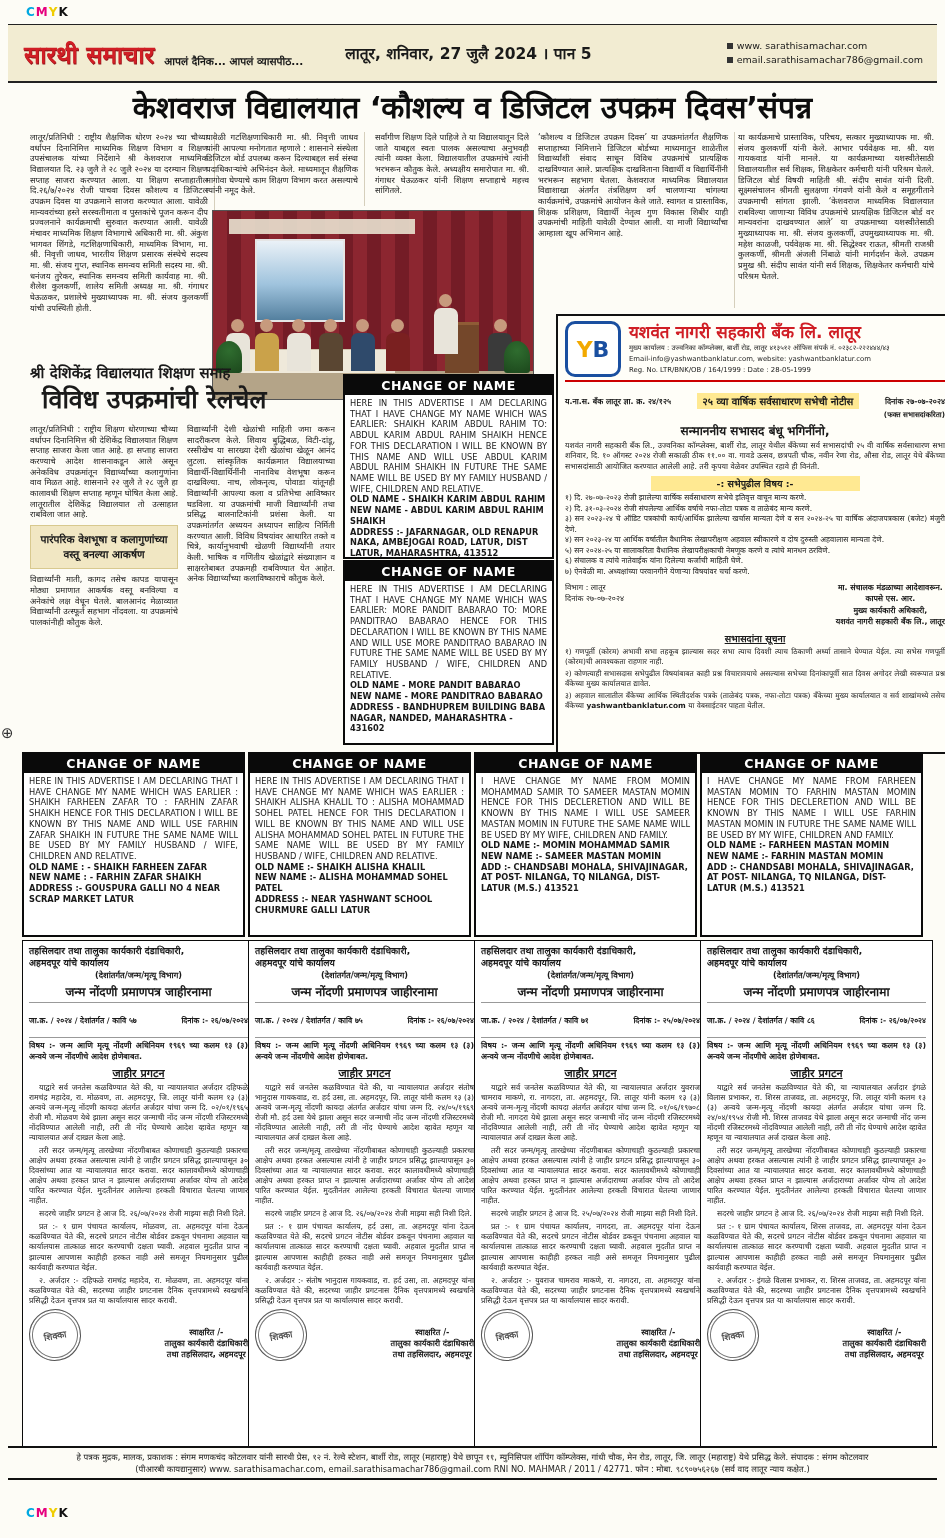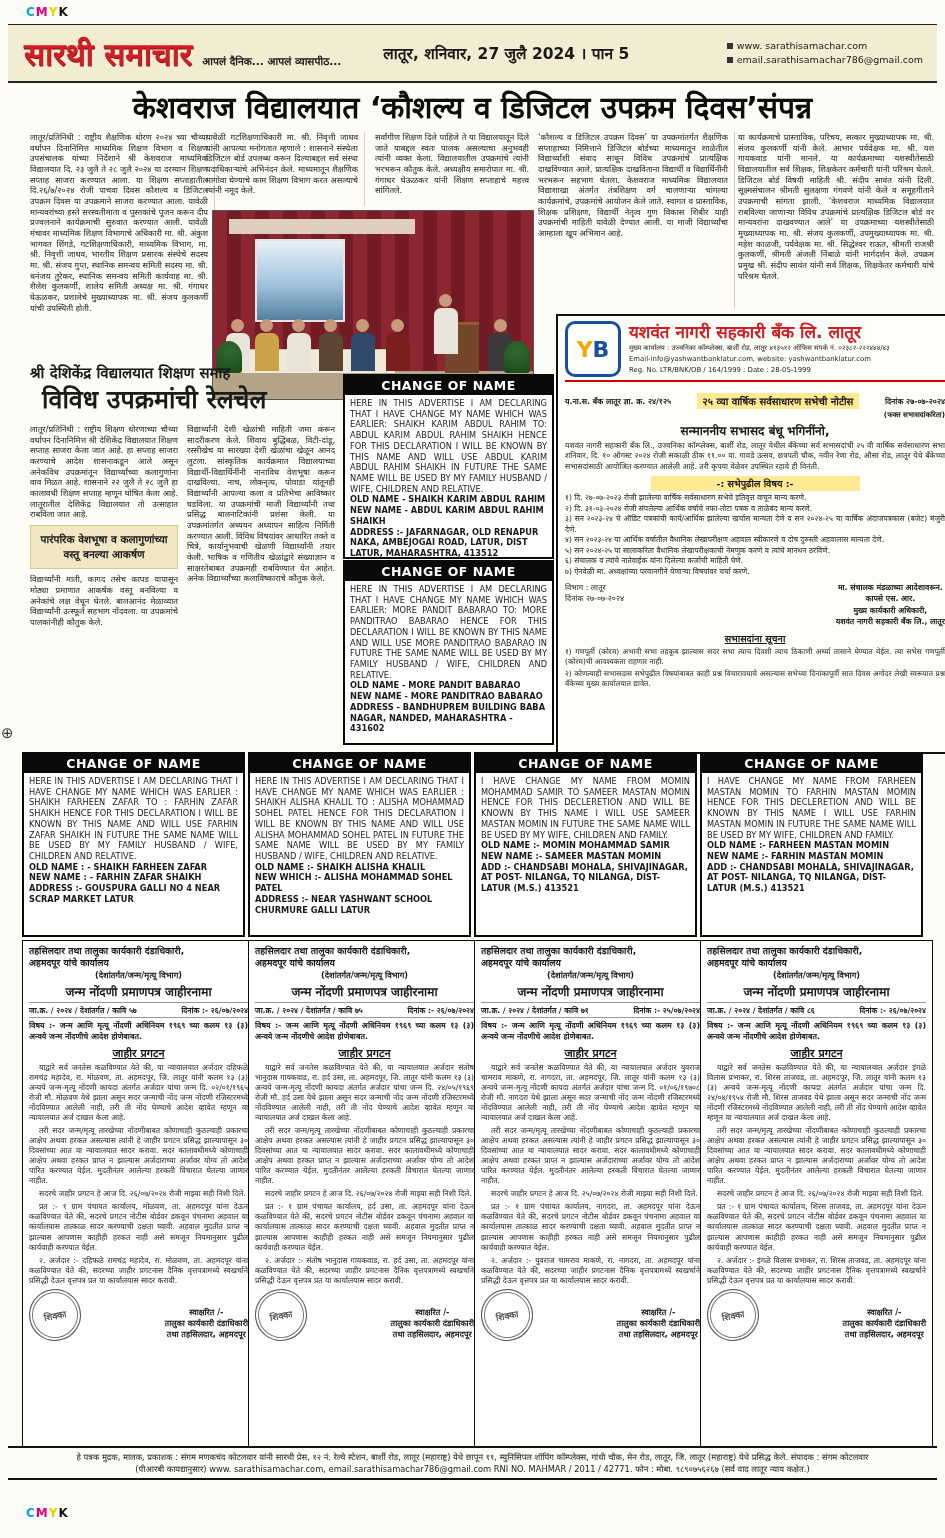--- a/index.html
+++ b/index.html
@@ -7,21 +7,21 @@
         font-family:"DejaVu Sans",sans-serif;color:#1a1a1a;overflow:hidden;}
   .abs{position:absolute;}
   
   .cmyk{font-weight:bold;font-size:12px;letter-spacing:1px;}
   .cmyk .c{color:#00a8e1}.cmyk .m{color:#e6007e}.cmyk .y{color:#f0cd00}.cmyk .k{color:#111}
   .regmark{font-size:15px;color:#333;}
   
   .masthead{left:8px;right:8px;top:24px;height:56px;background:#f2ecd2;
             border-top:1.5px solid #222;border-bottom:2.5px solid #222;
             display:flex;align-items:center;}
-  .paper-title{color:#d01e25;font-size:31px;font-weight:bold;margin-left:16px;white-space:nowrap;
+  .paper-title{color:#d01e25;font-size:24px;font-weight:bold;margin-left:16px;white-space:nowrap;
                text-shadow:0.5px 0.5px 0 #8d1218;}
   .tagline{font-size:10.5px;font-weight:bold;margin-left:10px;margin-top:16px;white-space:nowrap;}
   .dateline{font-size:15.5px;font-weight:bold;margin-left:42px;white-space:nowrap;}
   .mast-contact{margin-left:auto;margin-right:14px;font-size:9.5px;line-height:1.5;}
   .mast-contact .row{display:flex;align-items:center;gap:4px;}
   .sq{width:6px;height:6px;background:#333;display:inline-block;flex:none;}
   
   .lead-headline{top:86px;left:14px;right:14px;text-align:center;font-size:30px;font-weight:bold;color:#0d0d0d;}
   
   .news{font-size:8.2px;line-height:1.3;text-align:justify;overflow:hidden;color:#202020;}
@@ -72,21 +72,21 @@
   .bank-signer{text-align:center;font-weight:bold;}
   .bank-notes-title{text-align:center;font-weight:bold;font-size:9.5px;margin-top:5px;text-decoration:underline;}
   .bank-note{font-size:7.4px;line-height:1.35;text-align:justify;margin-top:2px;}
   .bank-site{font-weight:bold;}
   
   .bn-box{border:1.5px solid #0a0a0a;background:#fff;padding:4px 6px;overflow:hidden;}
   .bn-office{text-align:left;font-weight:bold;font-size:9.2px;line-height:1.3;}
   .bn-office-sub{text-align:center;font-weight:bold;font-size:8.2px;}
   .bn-title{text-align:center;font-weight:bold;font-size:12px;margin:3px 0 2px;}
   .bn-ref{display:flex;justify-content:space-between;font-size:7.6px;font-weight:bold;
-          border-top:1px solid #999;border-bottom:1px solid #999;padding:2px 0;}
+          border-top:1px solid #999;border-bottom:1px solid #999;padding:12px 0;}
   .bn-subject{font-size:7.9px;font-weight:bold;margin:3px 0;text-align:justify;line-height:1.35;}
   .bn-proc{text-align:center;font-weight:bold;font-size:11px;text-decoration:underline;margin:2px 0 3px;}
   .bn-p{font-size:7.6px;line-height:1.32;text-align:justify;margin-bottom:3px;text-indent:10px;}
   .bn-foot{display:flex;justify-content:space-between;align-items:flex-end;margin-top:2px;}
   .bn-stamp{width:50px;height:50px;border:1.6px solid #555;border-radius:50%;display:flex;
             align-items:center;justify-content:center;font-size:9px;font-weight:bold;color:#555;
             transform:rotate(-10deg);box-shadow:inset 0 0 0 2px #fff, inset 0 0 0 3px #777;}
   .bn-sign{text-align:center;font-size:8px;font-weight:bold;line-height:1.4;}
   
   .footer{left:8px;right:8px;top:1446px;border-top:2px solid #111;border-bottom:2px solid #111;
@@ -231,34 +231,37 @@
       <div class="bank-signer">
         <div>मा. संचालक मंडळाच्या आदेशावरून.</div>
         <div>कापसे एस. आर.</div>
         <div>मुख्य कार्यकारी अधिकारी,</div>
         <div>यशवंत नागरी सहकारी बँक लि., लातूर</div>
       </div>
     </div>
     <div class="bank-notes-title">सभासदांना सूचना</div>
     <div class="bank-note">१) गणपूर्ती (कोरम) अभावी सभा तहकूब झाल्यास सदर सभा त्याच दिवशी त्याच ठिकाणी अर्ध्या तासाने घेण्यात येईल. त्या सभेस गणपूर्ती (कोरम)ची आवश्यकता राहणार नाही.</div>
     <div class="bank-note">२) कोणत्याही सभासदास सभेपुढील विषयांबाबत काही प्रश्न विचारावयाचे असल्यास सभेच्या दिनांकापूर्वी सात दिवस अगोदर लेखी स्वरूपात प्रश्न बँकेच्या मुख्य कार्यालयात द्यावेत.</div>
+    <div class="bank-note">
+      <span>३) अहवाल सालातील बँकेच्या आर्थिक स्थितीदर्शक पत्रके (ताळेबंद पत्रक, नफा-तोटा पत्रक) बँकेच्या मुख्य कार्यालयात व सर्व शाखांमध्ये तसेच बँकेच्या </span><span class="bank-site">yashwantbanklatur.com</span><span> या वेबसाईटवर पाहता येतील.</span>
+    </div>
   </div>
 
   <div class="abs con-box" style="left:22px;top:752px;width:219px;height:181px;">
     <div class="con-title">CHANGE OF NAME</div>
     <div class="con-body">HERE IN THIS ADVERTISE I AM DECLARING THAT I HAVE CHANGE MY NAME WHICH WAS EARLIER : SHAIKH FARHEEN ZAFAR TO : FARHIN ZAFAR SHAIKH HENCE FOR THIS DECLARATION I WILL BE KNOWN BY THIS NAME AND WILL USE FARHIN ZAFAR SHAIKH IN FUTURE THE SAME NAME WILL BE USED BY MY FAMILY HUSBAND / WIFE, CHILDREN AND RELATIVE.</div>
     <div class="con-line">OLD NAME : - SHAIKH FARHEEN ZAFAR</div>
     <div class="con-line">NEW NAME : - FARHIN ZAFAR SHAIKH</div>
     <div class="con-line">ADDRESS :- GOUSPURA GALLI NO 4 NEAR SCRAP MARKET LATUR</div>
   </div>
   <div class="abs con-box" style="left:248px;top:752px;width:219px;height:181px;">
     <div class="con-title">CHANGE OF NAME</div>
     <div class="con-body">HERE IN THIS ADVERTISE I AM DECLARING THAT I HAVE CHANGE MY NAME WHICH WAS EARLIER : SHAIKH ALISHA KHALIL TO : ALISHA MOHAMMAD SOHEL PATEL HENCE FOR THIS DECLARATION I WILL BE KNOWN BY THIS NAME AND WILL USE ALISHA MOHAMMAD SOHEL PATEL IN FUTURE THE SAME NAME WILL BE USED BY MY FAMILY HUSBAND / WIFE, CHILDREN AND RELATIVE.</div>
     <div class="con-line">OLD NAME :- SHAIKH ALISHA KHALIL</div>
-    <div class="con-line">NEW WHICH :- ALISHA MOHAMMAD SOHEL PATEL</div>
+    <div class="con-line">NEW NAME :- ALISHA MOHAMMAD SOHEL PATEL</div>
     <div class="con-line">ADDRESS :- NEAR YASHWANT SCHOOL CHURMURE GALLI LATUR</div>
   </div>
   <div class="abs con-box" style="left:474px;top:752px;width:219px;height:181px;">
     <div class="con-title">CHANGE OF NAME</div>
     <div class="con-body">I HAVE CHANGE MY NAME FROM MOMIN MOHAMMAD SAMIR TO SAMEER MASTAN MOMIN HENCE FOR THIS DECLERETION AND WILL BE KNOWN BY THIS NAME I WILL USE SAMEER MASTAN MOMIN IN FUTURE THE SAME NAME WILL BE USED BY MY WIFE, CHILDREN AND FAMILY.</div>
     <div class="con-line">OLD NAME :- MOMIN MOHAMMAD SAMIR</div>
     <div class="con-line">NEW NAME :- SAMEER MASTAN MOMIN</div>
     <div class="con-line">ADD :- CHANDSABI MOHALA, SHIVAJINAGAR, AT POST- NILANGA, TQ NILANGA, DIST- LATUR (M.S.) 413521</div>
   </div>
   <div class="abs con-box" style="left:700px;top:752px;width:219px;height:181px;">

